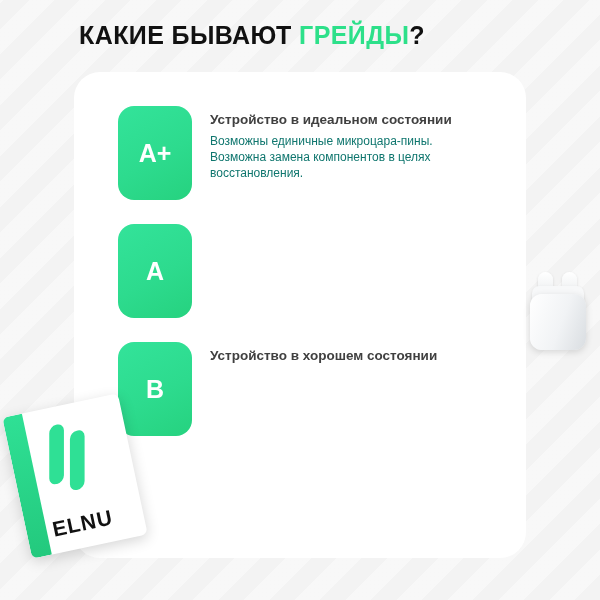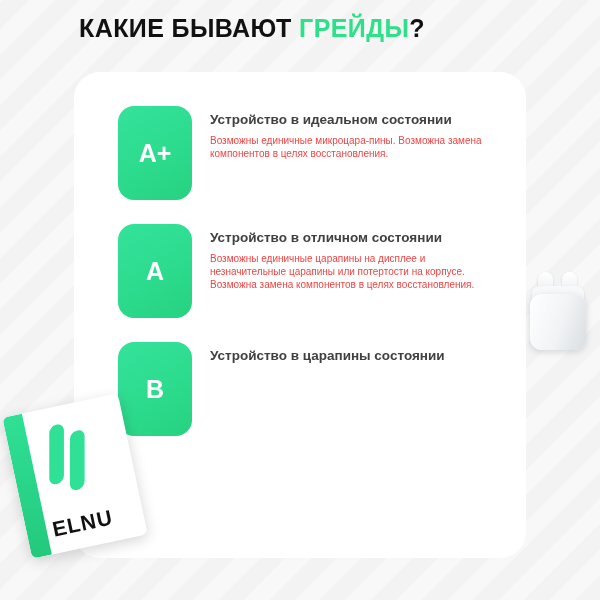--- a/index.html
+++ b/index.html
@@ -28,21 +28,21 @@
       -45deg,
       rgba(255,255,255,0) 0px,
       rgba(255,255,255,0) 18px,
       rgba(255,255,255,0.75) 18px,
       rgba(255,255,255,0.75) 36px
     );
     opacity: 0.55;
   }
   .title {
     position: absolute;
-    top: 14px;
+    top: 21px;
     left: 0;
     width: 504px;
     text-align: center;
     font-size: 25px;
     font-weight: 700;
     letter-spacing: 0.4px;
     color: #111111;
     font-family: "Liberation Sans", sans-serif;
     white-space: nowrap;
   }
@@ -88,23 +88,23 @@
     max-width: 272px;
   }
   .row-title {
     font-size: 13.5px;
     font-weight: 700;
     color: #404040;
     line-height: 1.25;
     margin-bottom: 5px;
   }
   .row-desc {
-    font-size: 10px;
+    font-size: 12px;
     font-weight: 400;
-    color: #ef4444;
+    color: #0f766e;
     line-height: 1.33;
   }
   
   .airpods {
     position: absolute;
     right: 2px;
     top: 272px;
     width: 78px;
     height: 84px;
   }
@@ -225,30 +225,26 @@
       <div class="row">
         <div class="badge">A+</div>
         <div class="texts">
           <div class="row-title">Устройство в идеальном состоянии</div>
           <div class="row-desc">Возможны единичные микроцара-пины. Возможна замена компонентов в целях восстановления.</div>
         </div>
       </div>
 
       <div class="row">
         <div class="badge">A</div>
-        <div class="texts">
-          <div class="row-title">Устройство в отличном состоянии</div>
-          <div class="row-desc">Возможны единичные царапины на дисплее и незначительные царапины или потертости на корпусе. Возможна замена компонентов в целях восстановления.</div>
-        </div>
       </div>
 
       <div class="row">
         <div class="badge">B</div>
         <div class="texts">
-          <div class="row-title">Устройство в царапины состоянии</div>
+          <div class="row-title">Устройство в хорошем состоянии</div>
         </div>
       </div>
 
     </div>
   </div>
 
   <div class="airpods">
     <div class="bud-l"></div>
     <div class="bud-r"></div>
     <div class="stem-l"></div>

